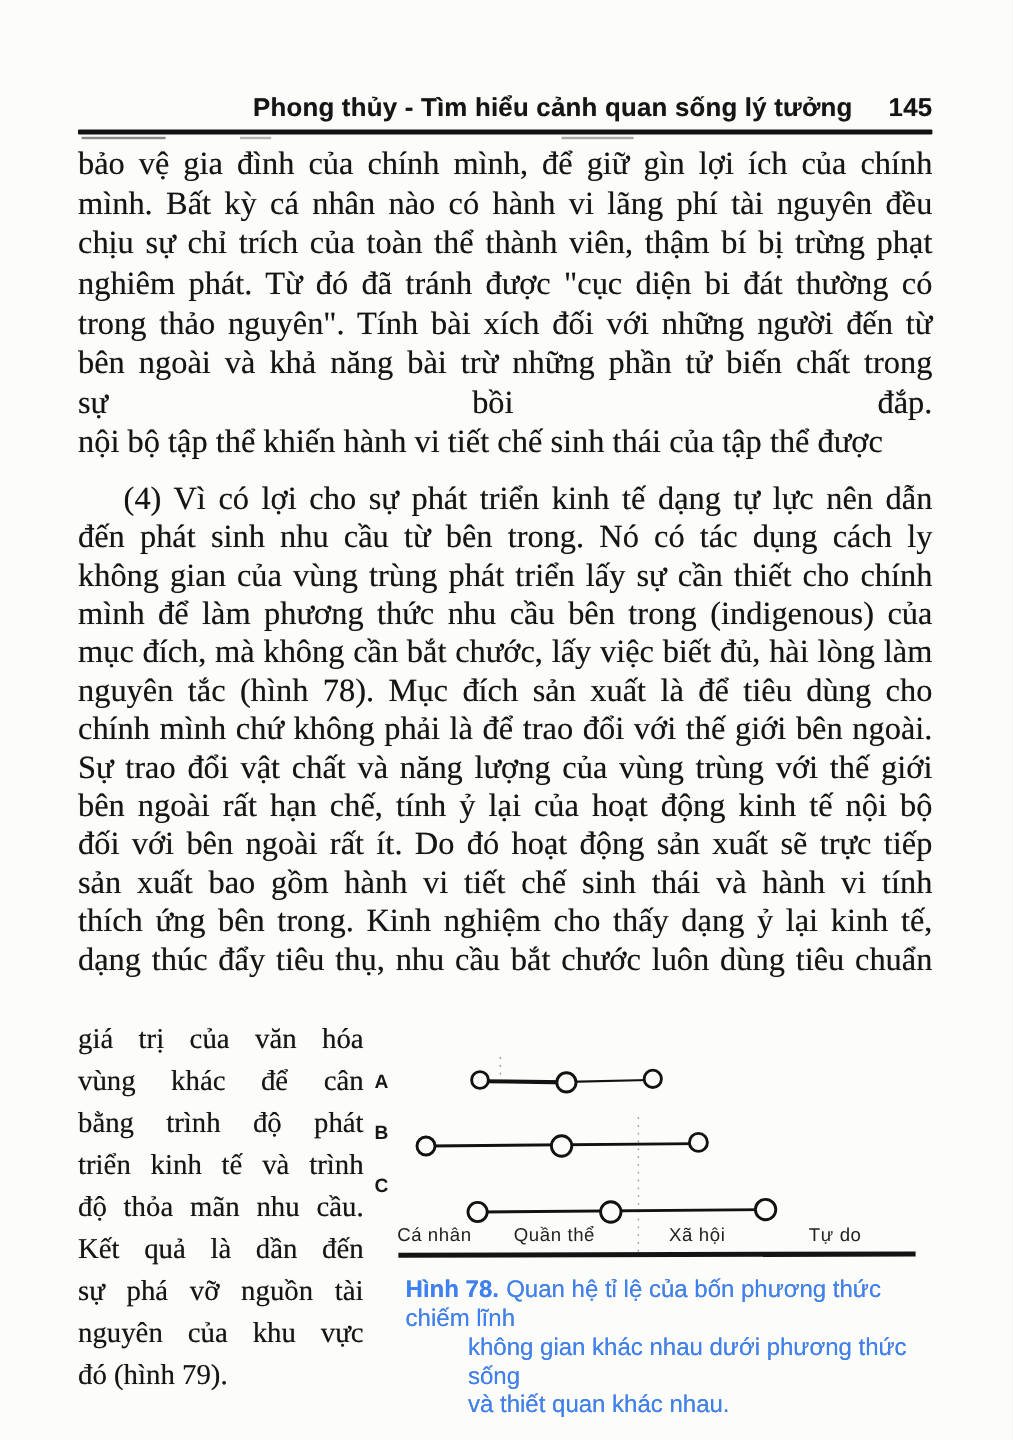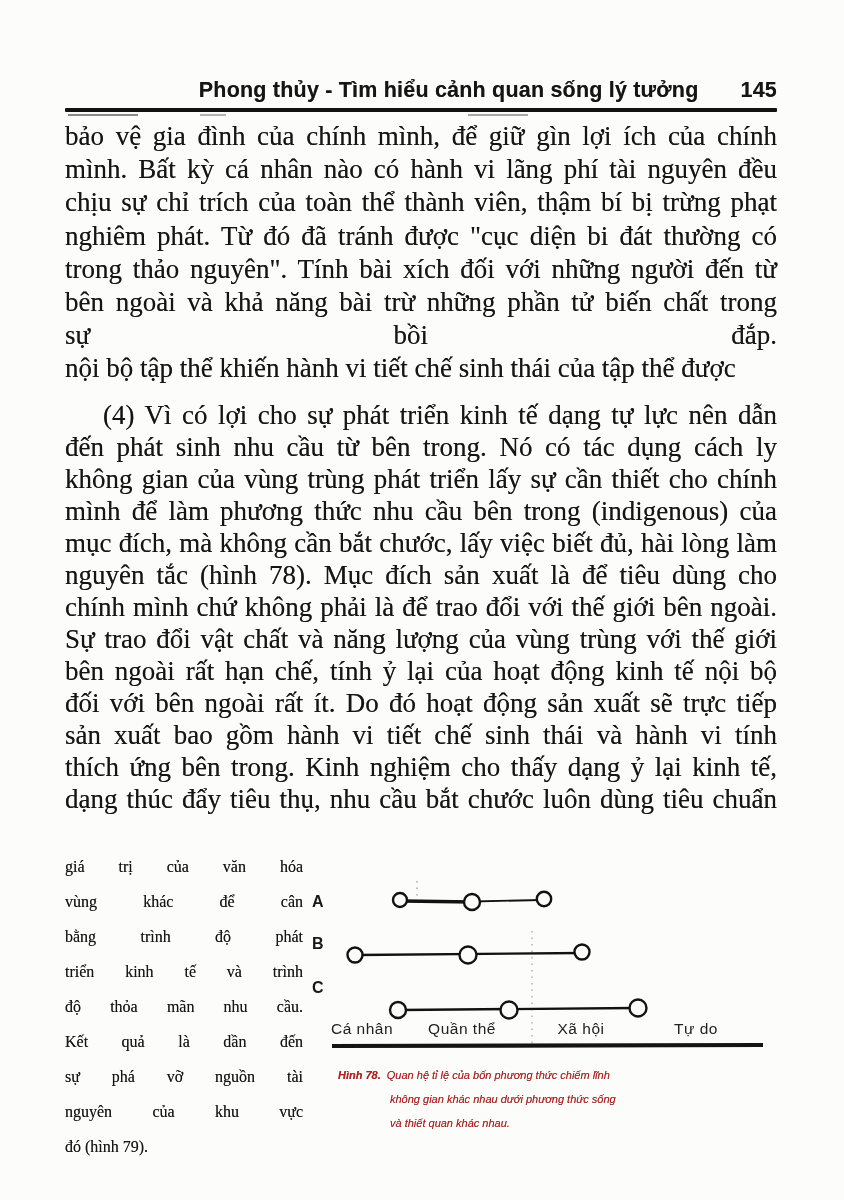--- a/index.html
+++ b/index.html
@@ -5,53 +5,52 @@
   html,body { margin:0; padding:0; background:#e8e8e6; }
   .page {
     position:relative; width:844px; height:1200px; margin:0 auto;
     background:#fcfcfa; overflow:hidden;
     font-family:"Liberation Serif","DejaVu Serif",serif;
     color:#151515;
   }
   
   .header {
     position:absolute; left:65px; top:78px; width:712px;
-    display:flex; justify-content:flex-end; align-items:baseline; gap:42px;
+    display:flex; justify-content:flex-end; align-items:baseline; gap:30px;
     font-family:"Liberation Sans","DejaVu Sans",sans-serif;
     font-weight:bold; font-size:21.5px; letter-spacing:0.2px;
     text-shadow:0 0 0.6px rgba(0,0,0,.5);
   }
   .rule { position:absolute; left:65px; top:108px; width:712px; height:4px; background:#121212; border-radius:1px; }
   .smudge { position:absolute; background:#2a2a2a; opacity:.55; height:2px; }
   .smudge.s1 { left:68px; top:114px; width:70px; }
   .smudge.s2 { left:200px; top:114px; width:26px; opacity:.35; }
   .smudge.s3 { left:468px; top:114px; width:60px; opacity:.4; }
 
   
   .textblock { position:absolute; left:65px; width:712px; font-size:27px; text-shadow:0 0 0.6px rgba(0,0,0,.55); }
   .textblock .line { text-align:justify; text-align-last:justify; text-justify:inter-word; }
   .textblock.endleft .line:last-child { text-align-last:left; }
   .para1 { top:120px; line-height:33.2px; }
   .para2 { top:399px; line-height:32px; }
   .para2 .line:first-child { text-indent:38px; }
-  .sidecol { top:849px; width:238px; font-size:16px; line-height:35px; }
+  .sidecol { top:849px; width:238px; font-size:24px; line-height:35px; }
 
   
   .figure { position:absolute; left:300px; top:876px; width:490px; height:180px; }
   .figure svg { display:block; width:100%; height:100%; }
   .fig-letter { font-family:"Liberation Sans","DejaVu Sans",sans-serif; font-weight:bold; font-size:16px; fill:#181818; }
   .fig-axis { font-family:"Liberation Sans","DejaVu Sans",sans-serif; font-size:15.5px; fill:#222; letter-spacing:0.5px; }
 
   
   .caption {
     position:absolute; left:338px; top:1063px; width:430px;
     font-family:"Liberation Sans","DejaVu Sans",sans-serif;
-    font-size:11px; line-height:24px; color:#b91c1c;
+    font-size:20px; line-height:24px; color:#3b82f6;
     text-shadow:0 0 0.5px rgba(0,0,0,.45);
-    font-style:italic;
   }
   .caption .cap-label { font-weight:bold; padding-right:6px; }
   .caption .cap-cont { margin-left:52px; }
 </style>
 </head>
 <body>
 
 <div class="page">
 
   <div class="header">

